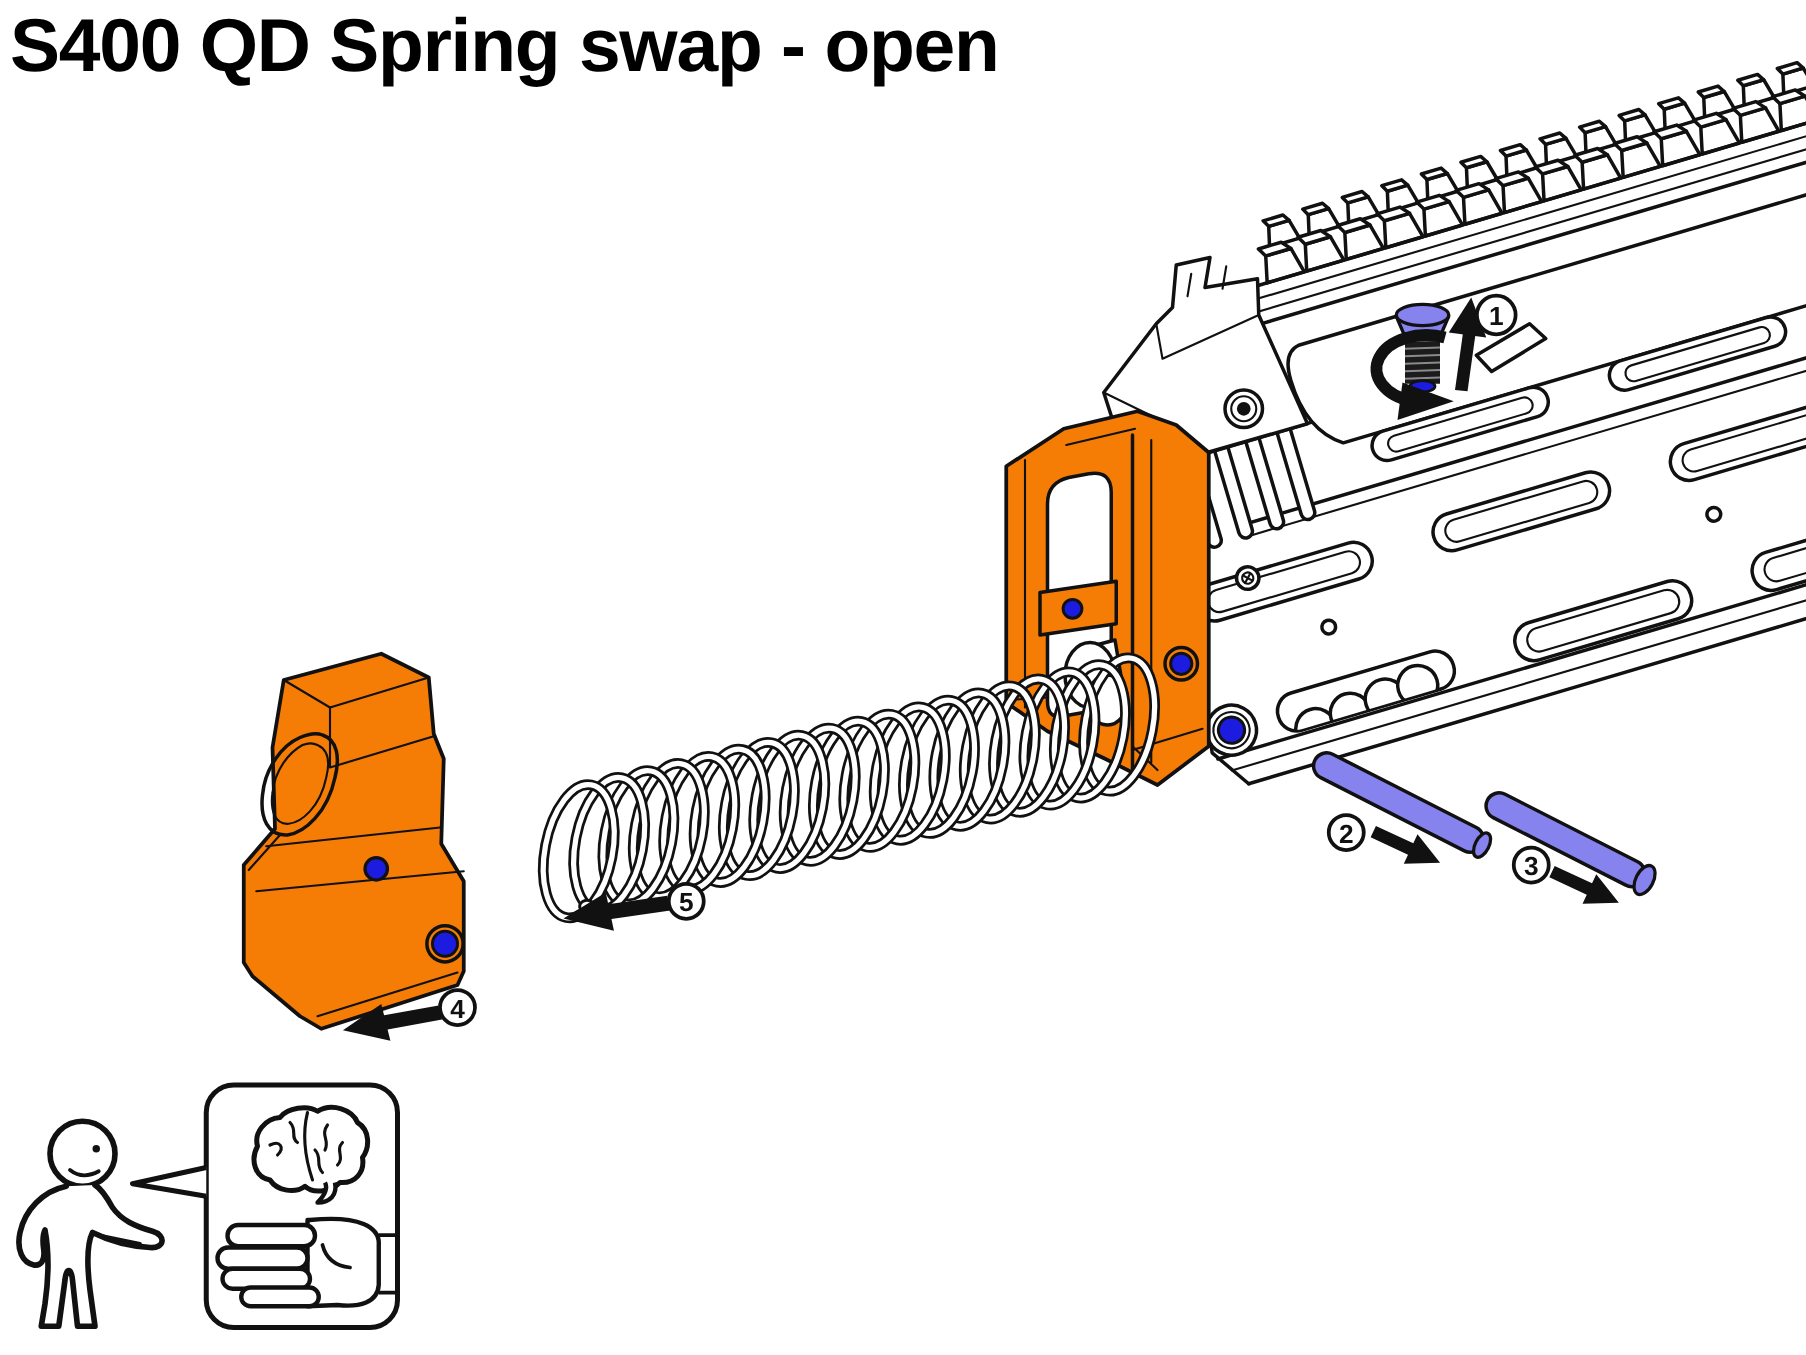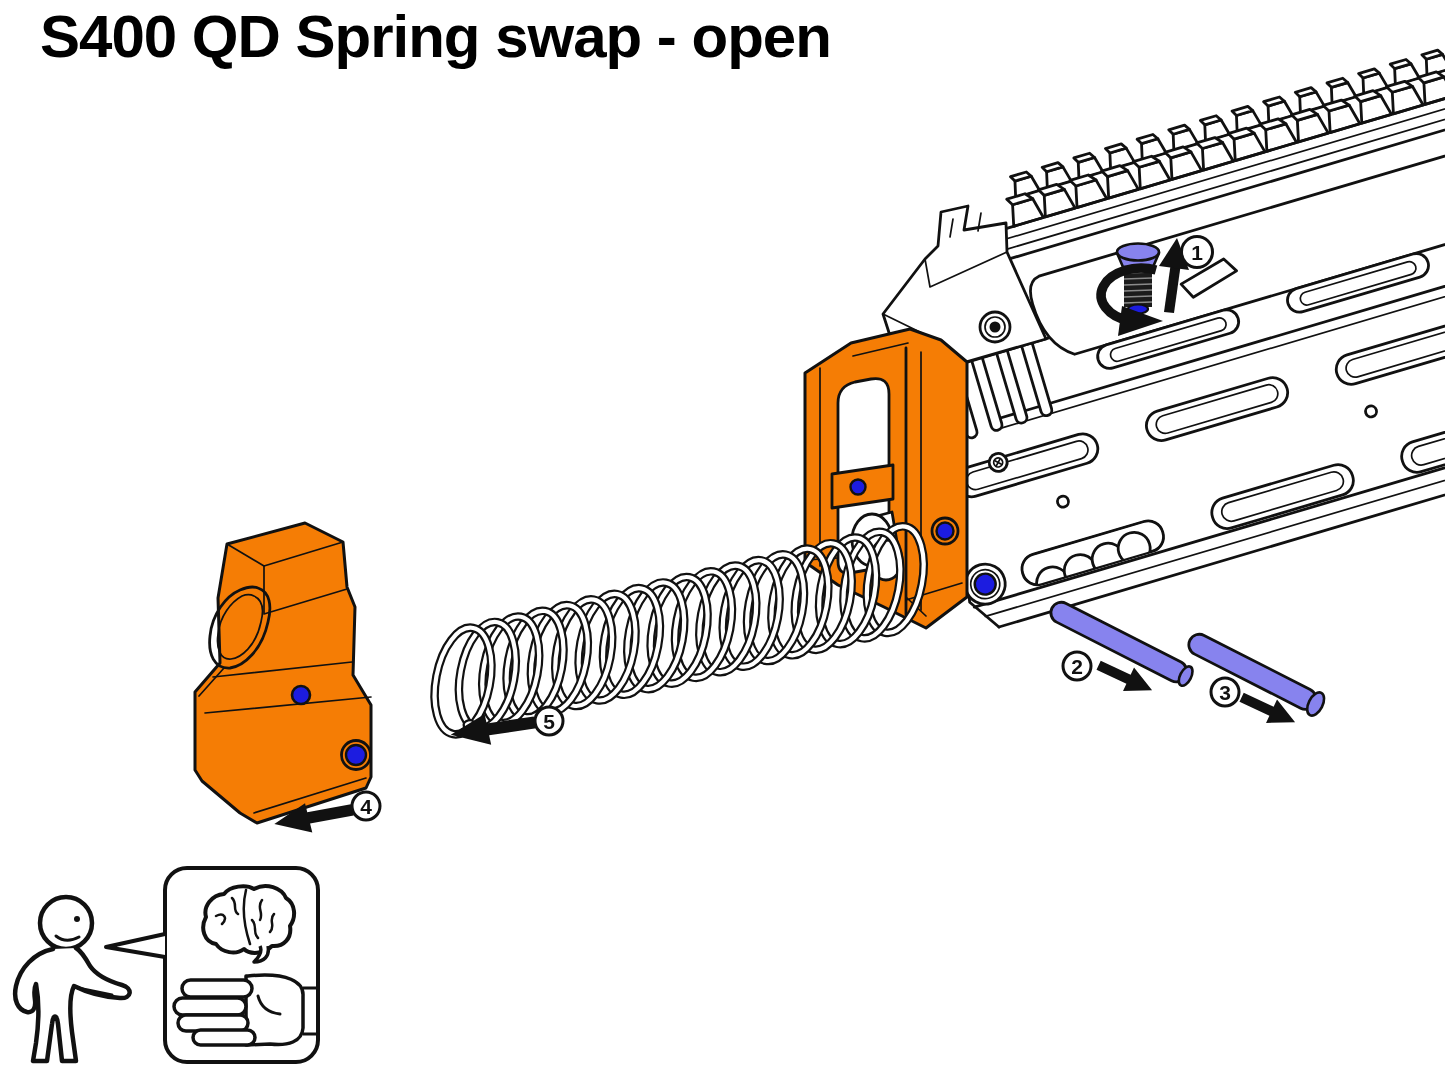--- a/index.html
+++ b/index.html
@@ -1,18 +1,18 @@
 <!DOCTYPE html>
 <html><head>
 <meta charset="utf-8">
 <style>
   html,body{margin:0;padding:0;background:#fff;}
   #stage{position:relative;width:1445px;height:1084px;background:#fff;overflow:hidden;
          font-family:"Liberation Sans", sans-serif;}
-  #title{position:absolute;left:40px;top:2px;margin:0;font-size:60px;font-weight:700;
+  #title{position:absolute;left:8px;top:2px;margin:0;font-size:60px;font-weight:700;
          letter-spacing:-1px;color:#000;font-family:"Liberation Sans", sans-serif;}
   svg{position:absolute;left:0;top:0;}
   .o  {fill:#fff;stroke:#111;stroke-width:2.8;stroke-linejoin:round;}
   .ln {fill:none;stroke:#111;stroke-width:2.8;stroke-linejoin:round;stroke-linecap:round;}
   .tn {fill:none;stroke:#111;stroke-width:1.7;stroke-linejoin:round;stroke-linecap:round;}
   .badge-c{fill:#fff;stroke:#111;stroke-width:3;}
   .badge-t{font:bold 21px "Liberation Sans",sans-serif;fill:#111;text-anchor:middle;}
   .cw{fill:none;stroke:#111;stroke-width:8.6;}
   .ci{fill:none;stroke:#fff;stroke-width:4.2;}
 </style>

